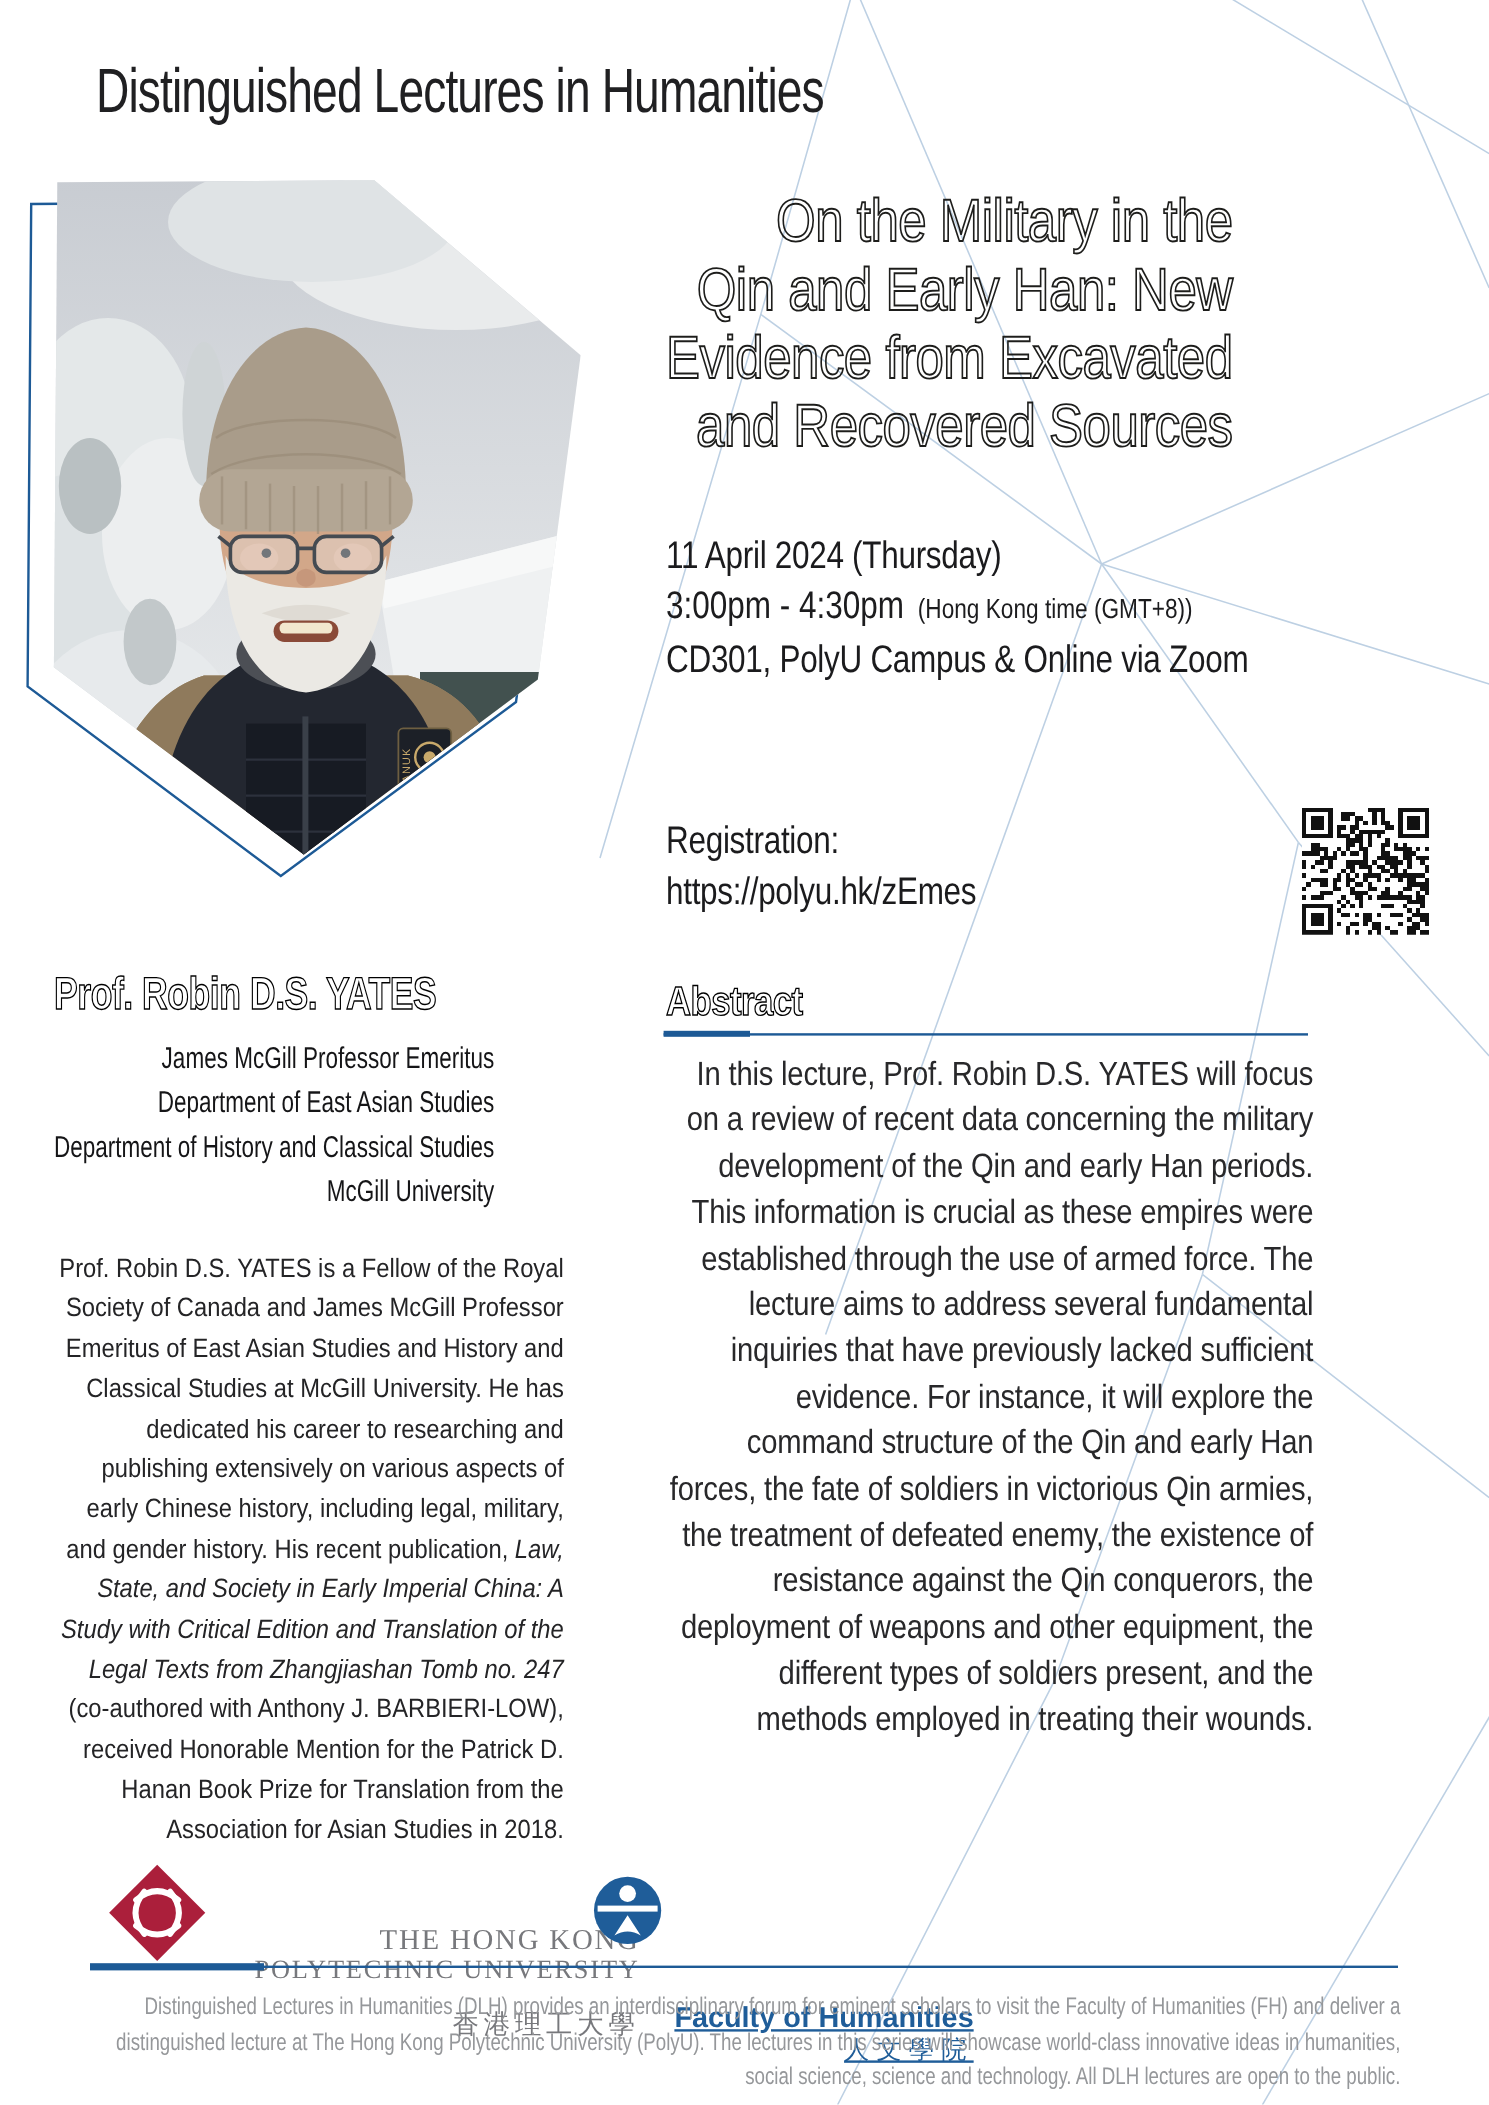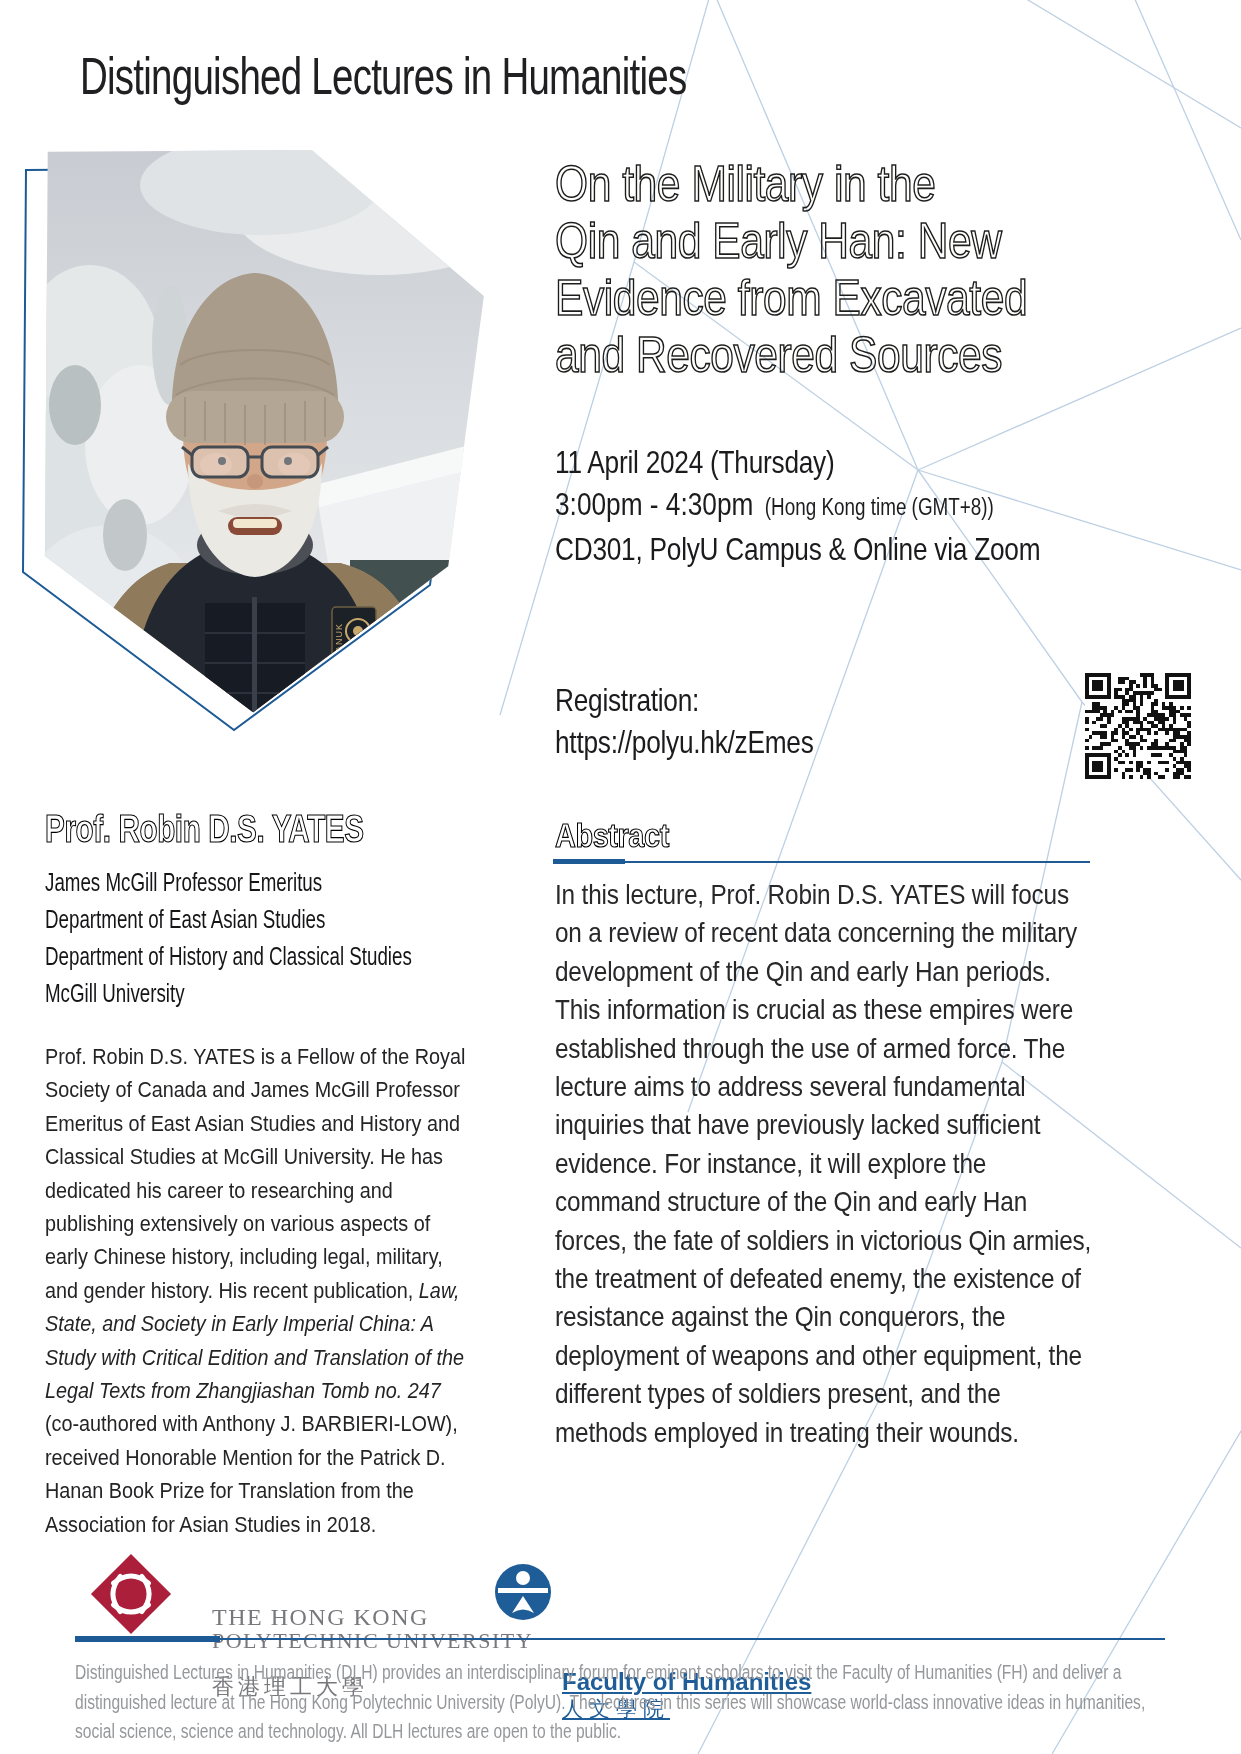--- a/index.html
+++ b/index.html
@@ -1,18 +1,18 @@
 <!DOCTYPE html>
 <html style="--accent-blue: #1d5a96; --mesh-line: #bdd0e3; --text-dark: #1c1c1e; --polyu-red: #ab1f3b; --fh-blue: #1f5d99; --logo-gray: #77787c; --footer-gray: #95979a;"><head>
 <meta charset="utf-8">
 <style>
   html,body { margin:0; padding:0; background:#fff; }
   #poster {
     position:relative; width:1241px; height:1754px; overflow:hidden;
-    background:#ffffff; font-family:"Liberation Sans", sans-serif; color:var(--text-dark,#1c1c1e);
+    background:#ffffff; font-family:"Liberation Sans", sans-serif; color:var(--text-dark,#1c1c1e);text-align:right;
   }
   .abs { position:absolute; }
   .nowrap { white-space:nowrap; }
   .cond { transform-origin:left top; display:block; }
   
   .outline-hollow {
     -webkit-text-stroke:1.6px #1d1d1b; color:transparent;
     letter-spacing:-0.5px;
   }
   .outline-bold {

